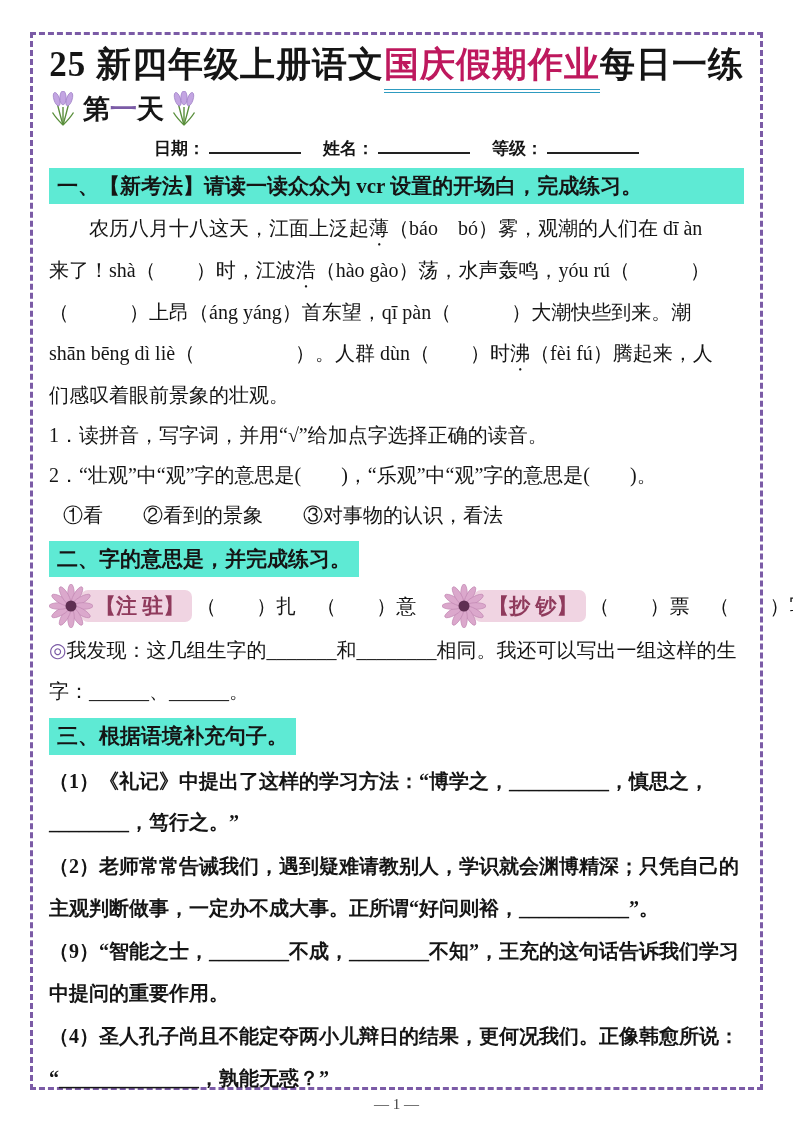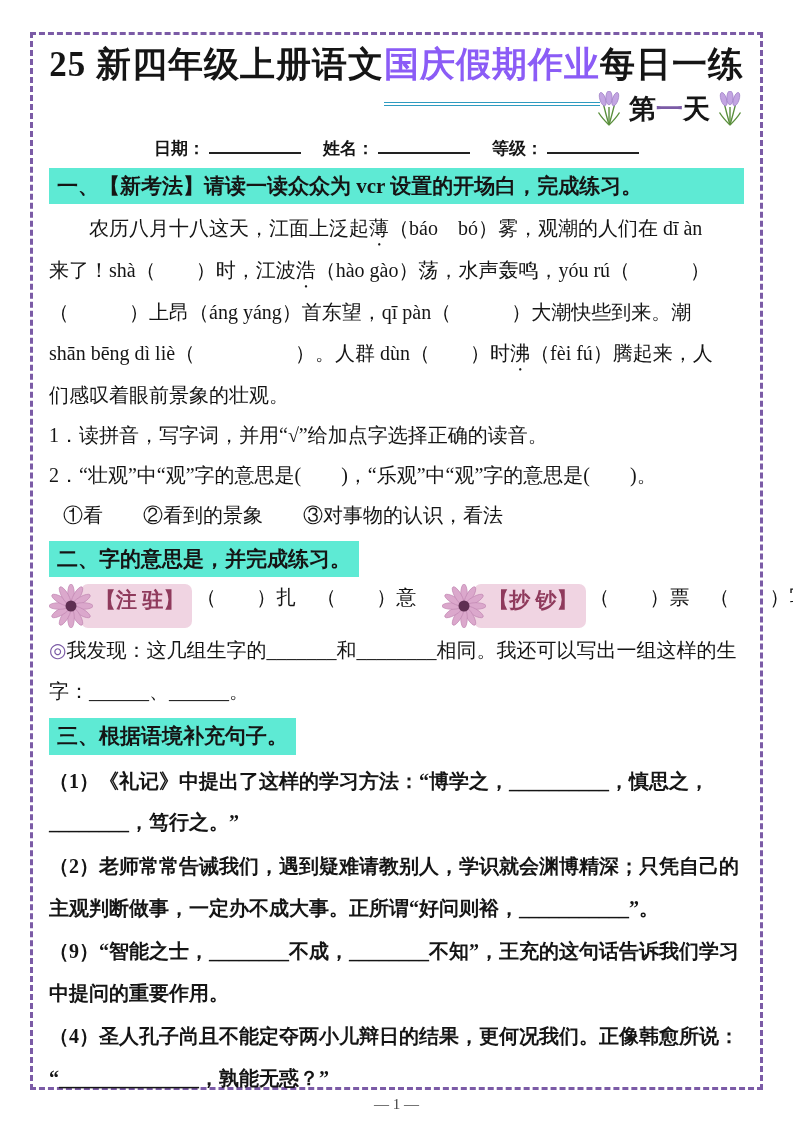--- a/index.html
+++ b/index.html
@@ -11,25 +11,25 @@
   .sheet {
     position:absolute; left:30px; top:32px; width:733px; height:1058px;
     border:3px dashed #7b5ba6; box-sizing:border-box; padding:4px 16px 0 16px;
     background:#fff;
   }
   .title {
     text-align:center; font-size:35px; font-weight:bold; letter-spacing:1px;
     margin-top:2px; white-space:nowrap;
   }
   .title-red {
-    color:#8b5cf6;
-    border-bottom:4px double #2e9bc0; padding-bottom:18px;
+    color:#be185d;
+    border-bottom:4px double #2e9bc0; padding-bottom:5px;
   }
   .day-banner {
-    display:flex; justify-content:flex-end; align-items:center; gap:6px;
+    display:flex; justify-content:flex-start; align-items:center; gap:6px;
     font-size:27px; font-weight:bold; margin-top:3px;
   }
   .purple { color:#7b5ba6; }
   .info-line {
     text-align:center; font-size:17px; font-weight:bold; margin:9px 0 8px 0;
   }
   .blank {
     display:inline-block; width:92px; border-bottom:2px solid #222;
     height:16px; margin:0 22px 0 4px; vertical-align:baseline;
   }
@@ -43,21 +43,21 @@
   .bodytext { font-size:20px; line-height:2.0; }
   .passage div { line-height:2.02; }
   .indent { text-indent:2em; }
   .em-dot {
     -webkit-text-emphasis:filled dot; -webkit-text-emphasis-position:under;
     text-emphasis:filled dot; text-emphasis-position:under right;
   }
   .qline { font-size:20px; line-height:2.0; }
   .opt-line { font-size:20px; line-height:2.0; padding-left:14px; }
   .pairs-row { display:flex; align-items:center; margin:3px 0 2px 0; }
-  .pair-group { display:flex; }
+  .pair-group { display:flex; align-items:center; }
   .flower-daisy { position:relative; z-index:2; flex:0 0 auto; margin-right:-12px; }
   .pair-label {
     background:#f0d4e2; border-radius:7px; padding:2px 8px 2px 14px;
     font-weight:bold; font-size:21px; color:#8f3a5c; white-space:nowrap;
   }
   .pair-blanks { font-size:20px; margin-left:4px; white-space:nowrap; }
   .pair-group + .pair-group { margin-left:26px; }
   .discover { font-size:20px; line-height:2.05; margin-top:2px; }
   .s3-item { font-size:20px; line-height:2.08; margin:2px 0;font-weight:bold; }
   .footer {

